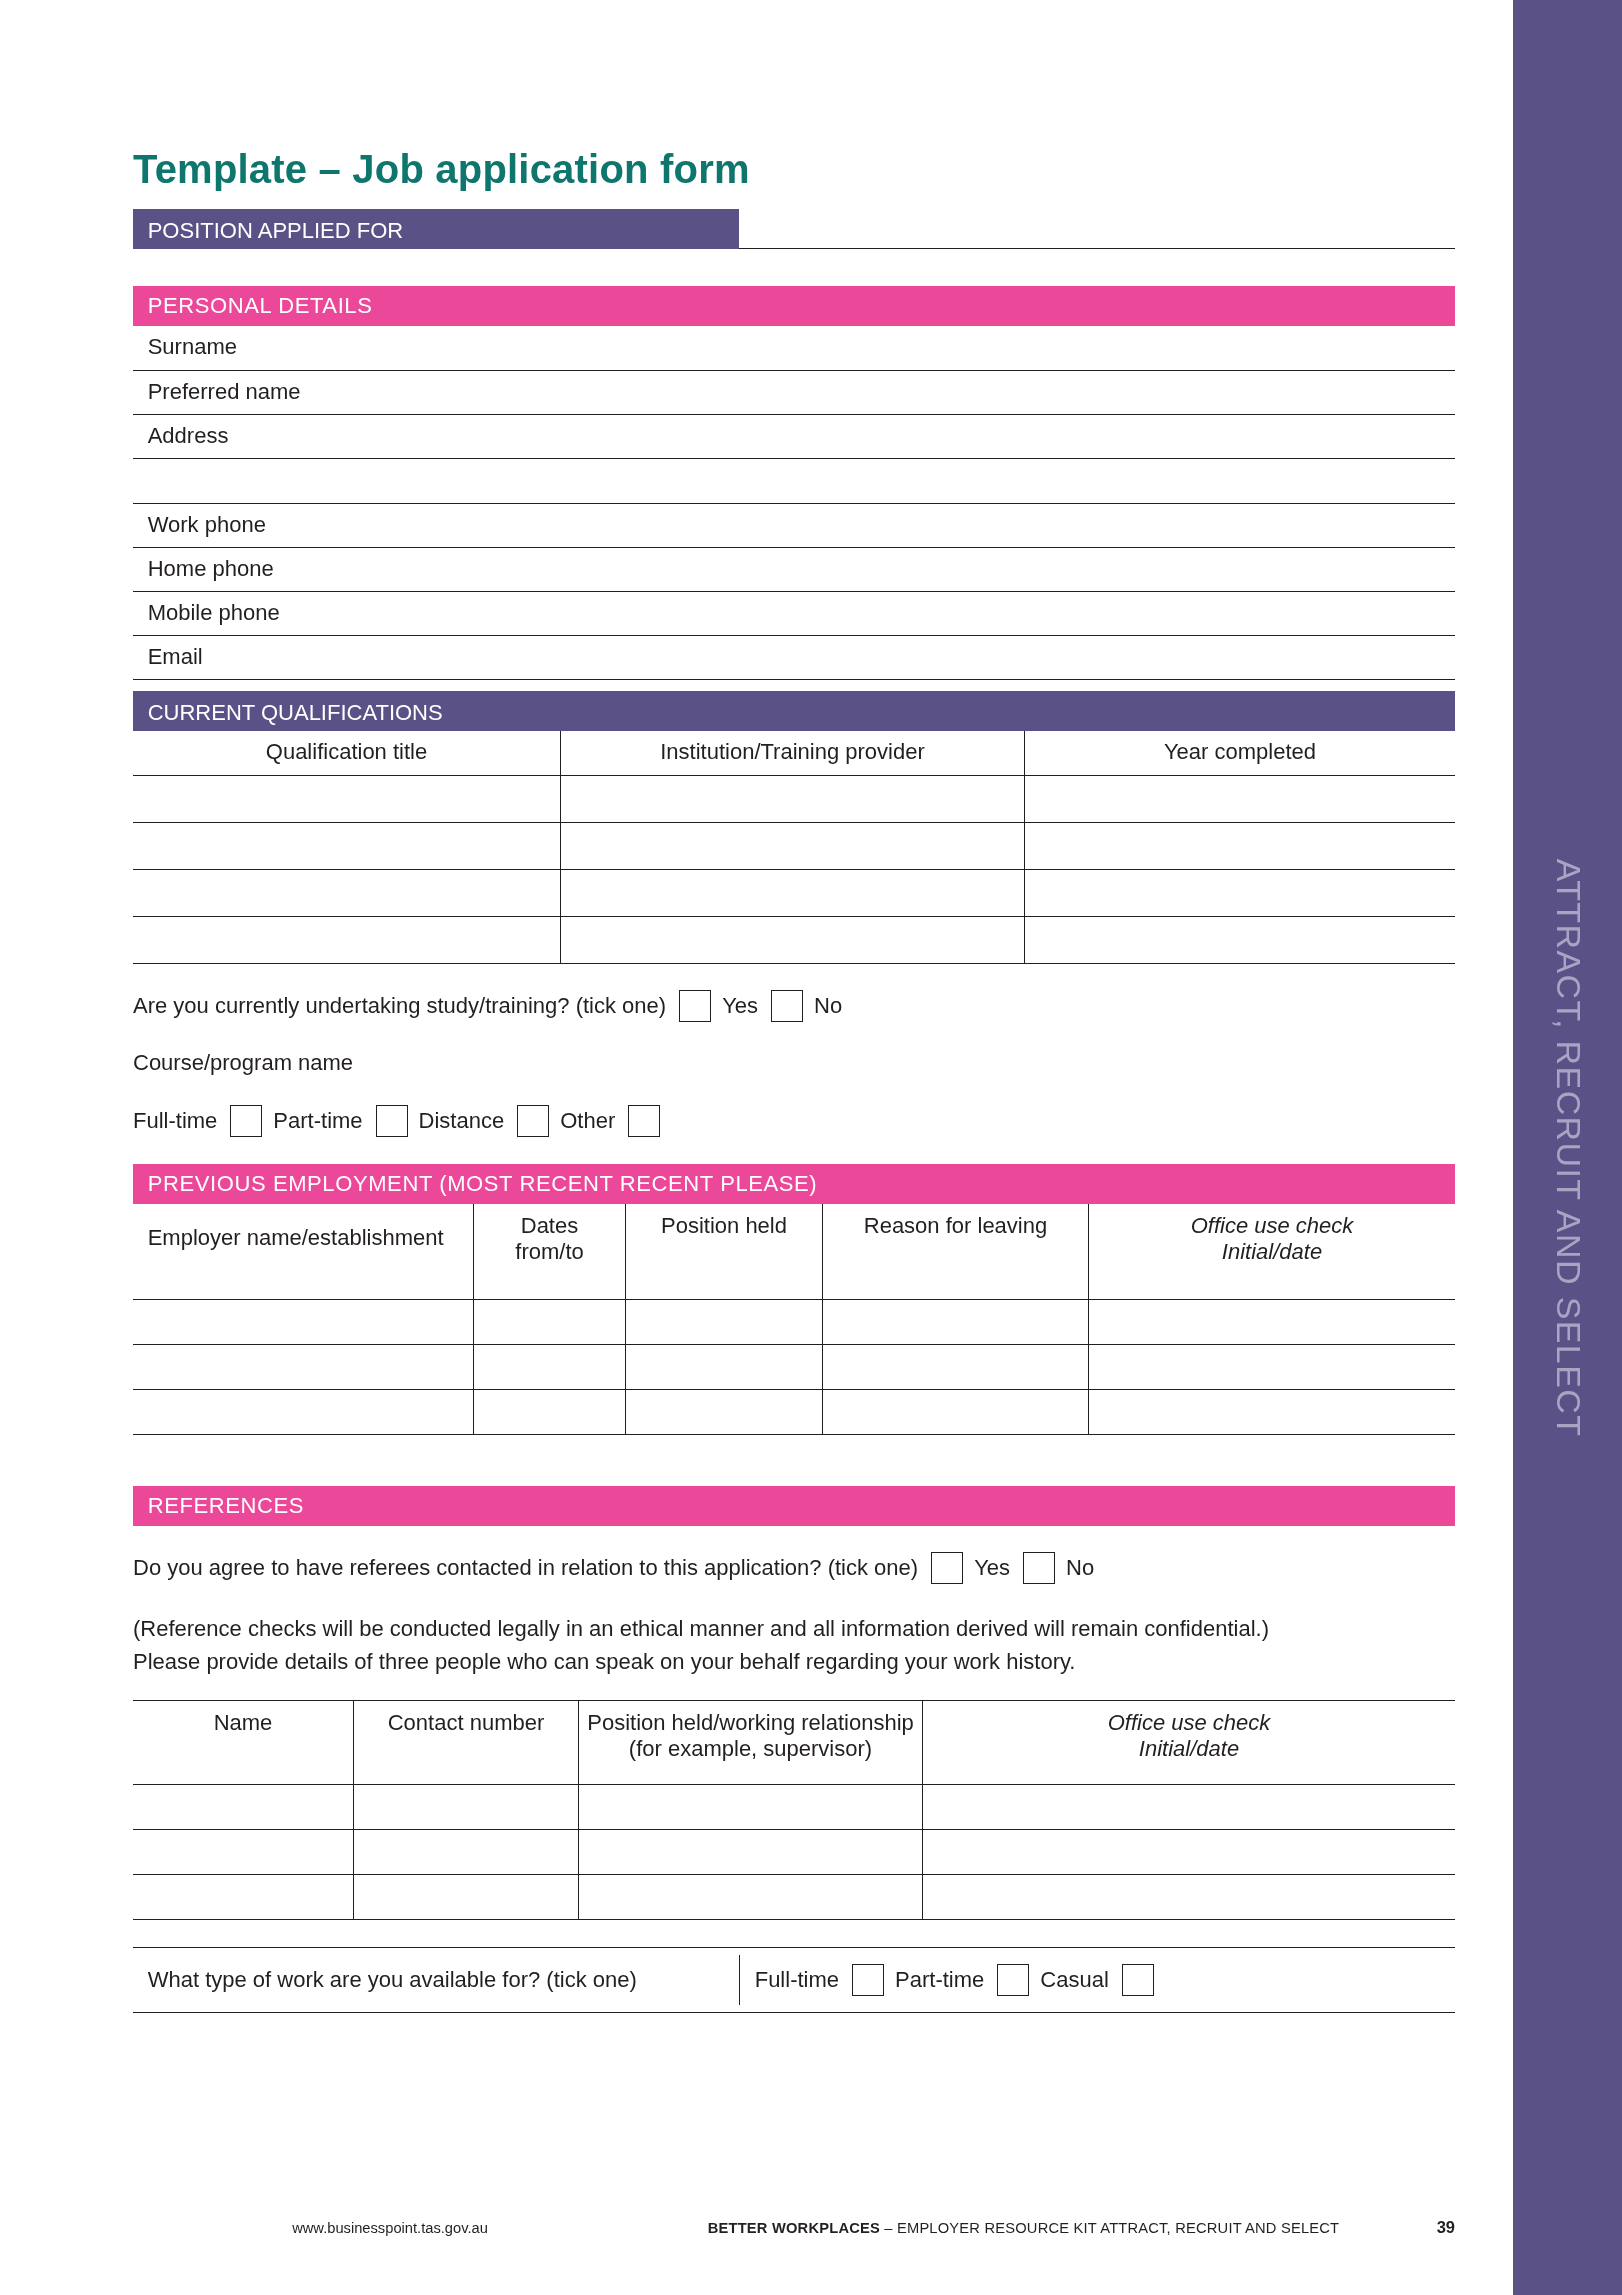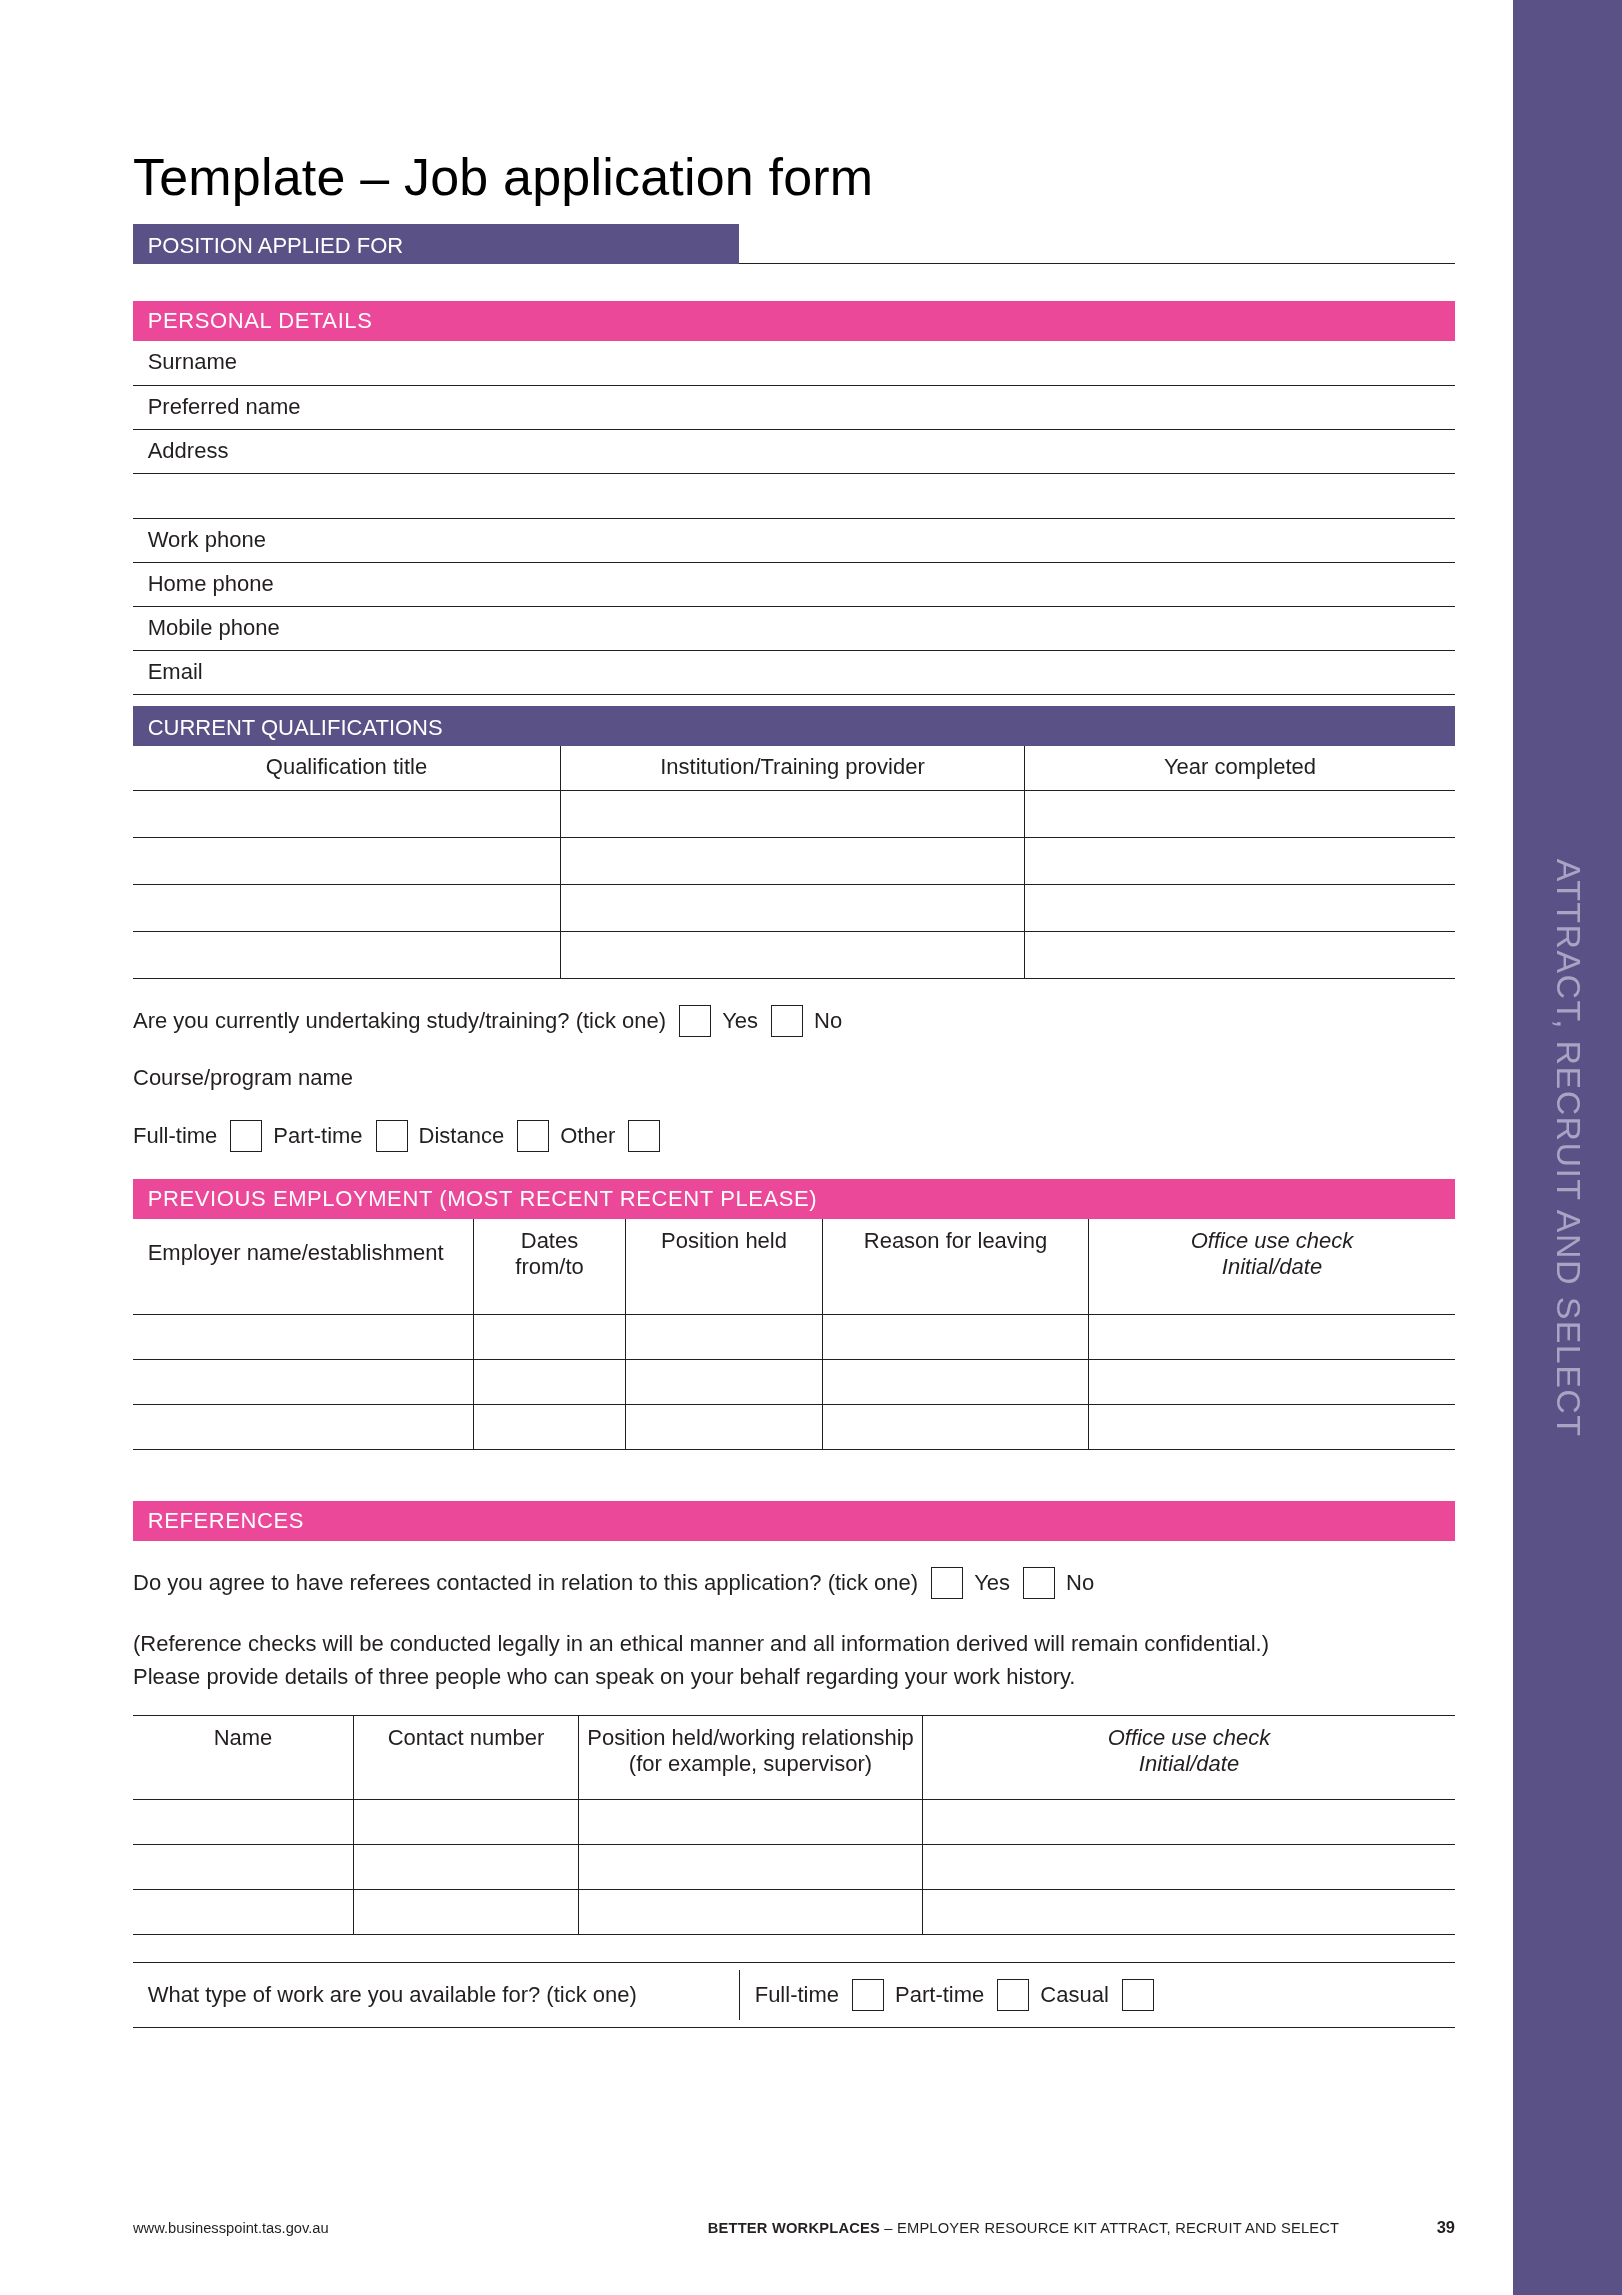--- a/index.html
+++ b/index.html
@@ -39,23 +39,23 @@
     letter-spacing: 1.4px;
     font-family: "Liberation Sans", sans-serif;
   }
   .content {
     position: absolute;
     left: 133px;
     top: 0;
     width: 1322px;
   }
   h1.title {
-    font-size: 52px;
-    font-weight: normal;
-    color: #000000;
+    font-size: 40px;
+    font-weight: bold;
+    color: #0f766e;
     margin: 147px 0 16.5px 0;
     letter-spacing: 0.2px;
   }
   .bar {
     background: #ec4899;
     color: #ffffff;
     font-size: 22px;
     letter-spacing: 0.6px;
     padding: 9.2px 0 9.2px 14.7px;
     box-sizing: border-box;
@@ -253,21 +253,21 @@
   .footer {
     position: absolute;
     left: 133px;
     top: 2218px;
     width: 1322px;
     display: flex;
     align-items: baseline;
     font-size: 14.7px;
     color: #231f20;
   }
-  .footer-left { width: 514px; }
+  .footer-left { width: 514px; text-align: center; }
   .footer-mid { flex: 1; text-align: center; letter-spacing: 0.2px; }
   .footer-right { width: 55px; text-align: right; font-weight: bold; font-size: 16.5px; }
   .fw-bold { font-weight: bold; }
 </style>
 </head>
 <body>
 
 <div class="page">
 
   <div class="side-tab">

